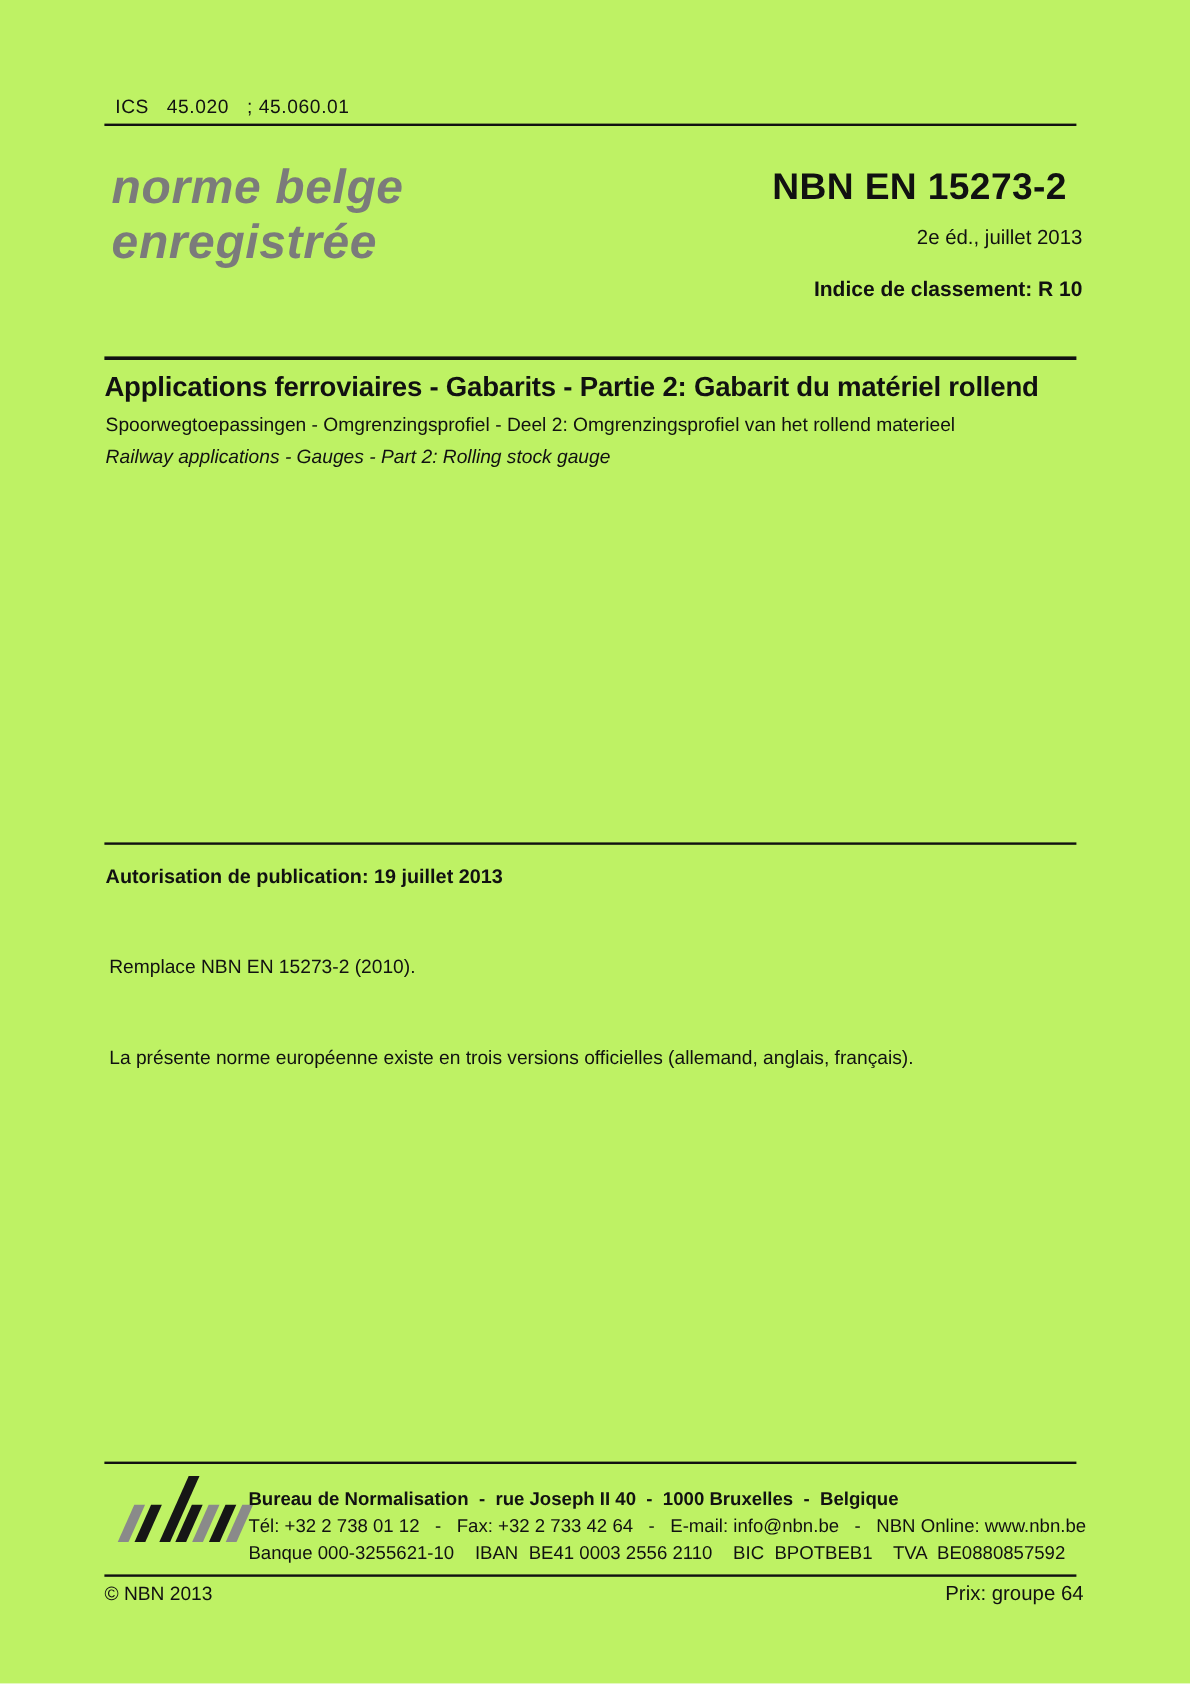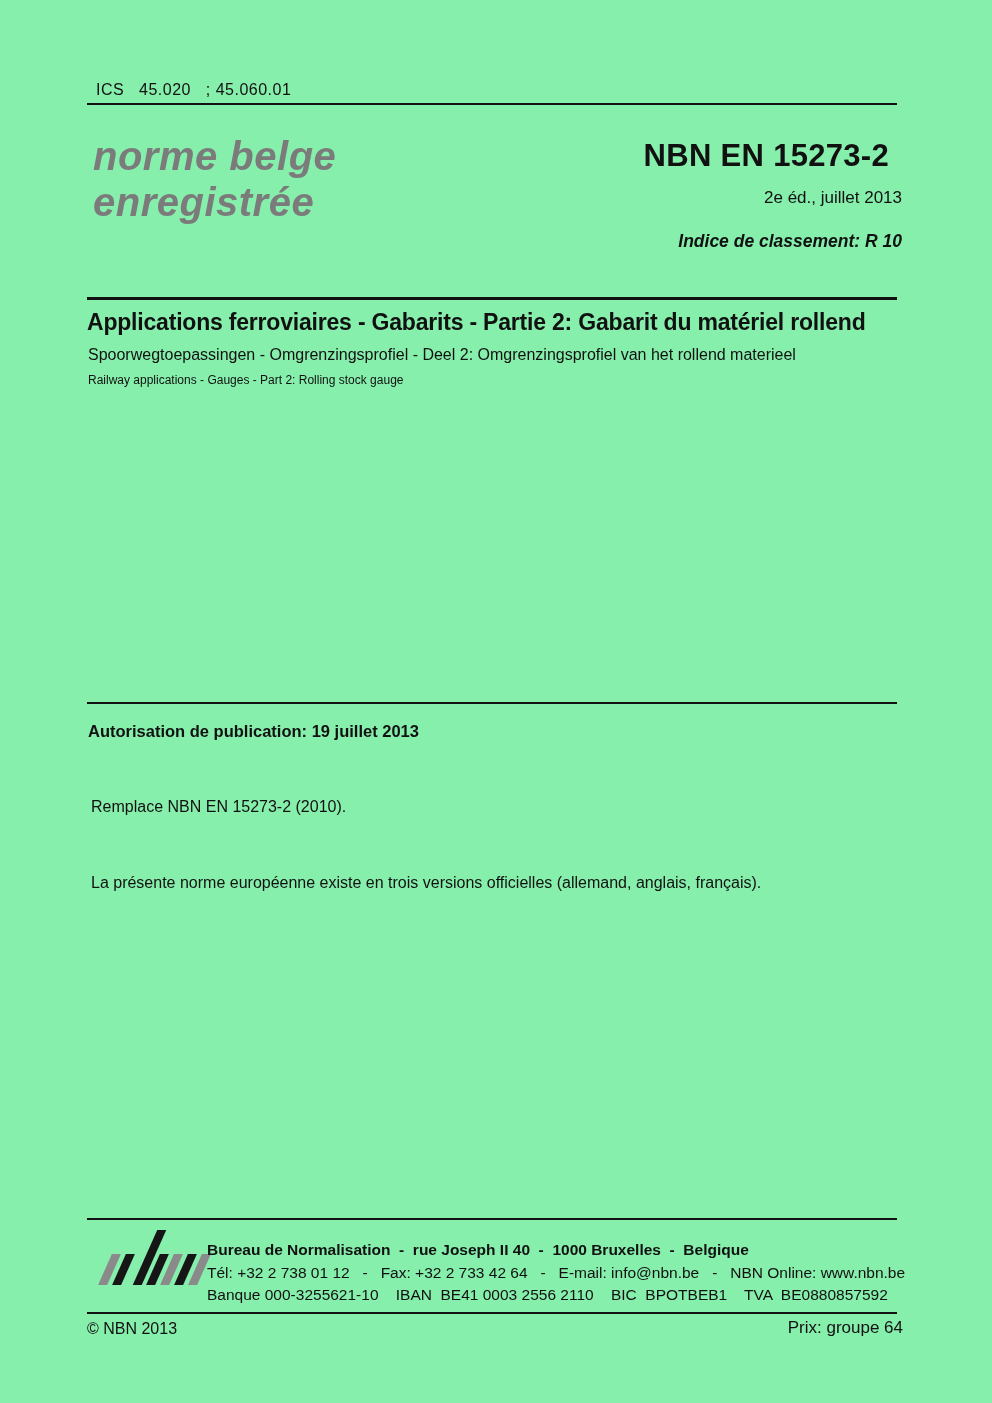--- a/index.html
+++ b/index.html
@@ -5,21 +5,21 @@
   * { margin: 0; padding: 0; box-sizing: border-box; }
   html, body { background: #ffffff; }
   body {
     font-family: "Liberation Sans", "DejaVu Sans", sans-serif;
     color: #111111;
   }
   .page {
     position: relative;
     width: 992px;
     height: 1403px;
-    background: #86efac;
+    background: #bef264;
     overflow: hidden;
   }
   .pre { white-space: pre; }
   .rule {
     position: absolute;
     left: 87px;
     width: 810px;
     background: #111111;
   }
   .rule-1 { top: 103px; height: 2px; }
@@ -58,41 +58,41 @@
     font-size: 17px;
     text-align: right;
     margin-left: 39px;
   }
   .classification {
     position: absolute;
     right: 90px; top: 231px;
     font-size: 17.5px;
     font-weight: bold;
     text-align: right;
-    font-style: italic;
   }
   .title-fr {
     position: absolute;
     left: 87px; top: 309px;
     width: 830px;
     font-size: 23px;
     font-weight: bold;
     letter-spacing: -0.2px;
   }
   .title-nl {
     position: absolute;
     left: 88px; top: 346px;
     width: 820px;
     font-size: 16px;
   }
   .title-en {
     position: absolute;
     left: 88px; top: 373px;
     width: 820px;
-    font-size: 12px;
+    font-size: 16px;
+    font-style: italic;
   }
   .authorization {
     position: absolute;
     left: 88px; top: 722px;
     font-size: 16.5px;
     font-weight: bold;
   }
   .para {
     position: absolute;
     left: 91px;

